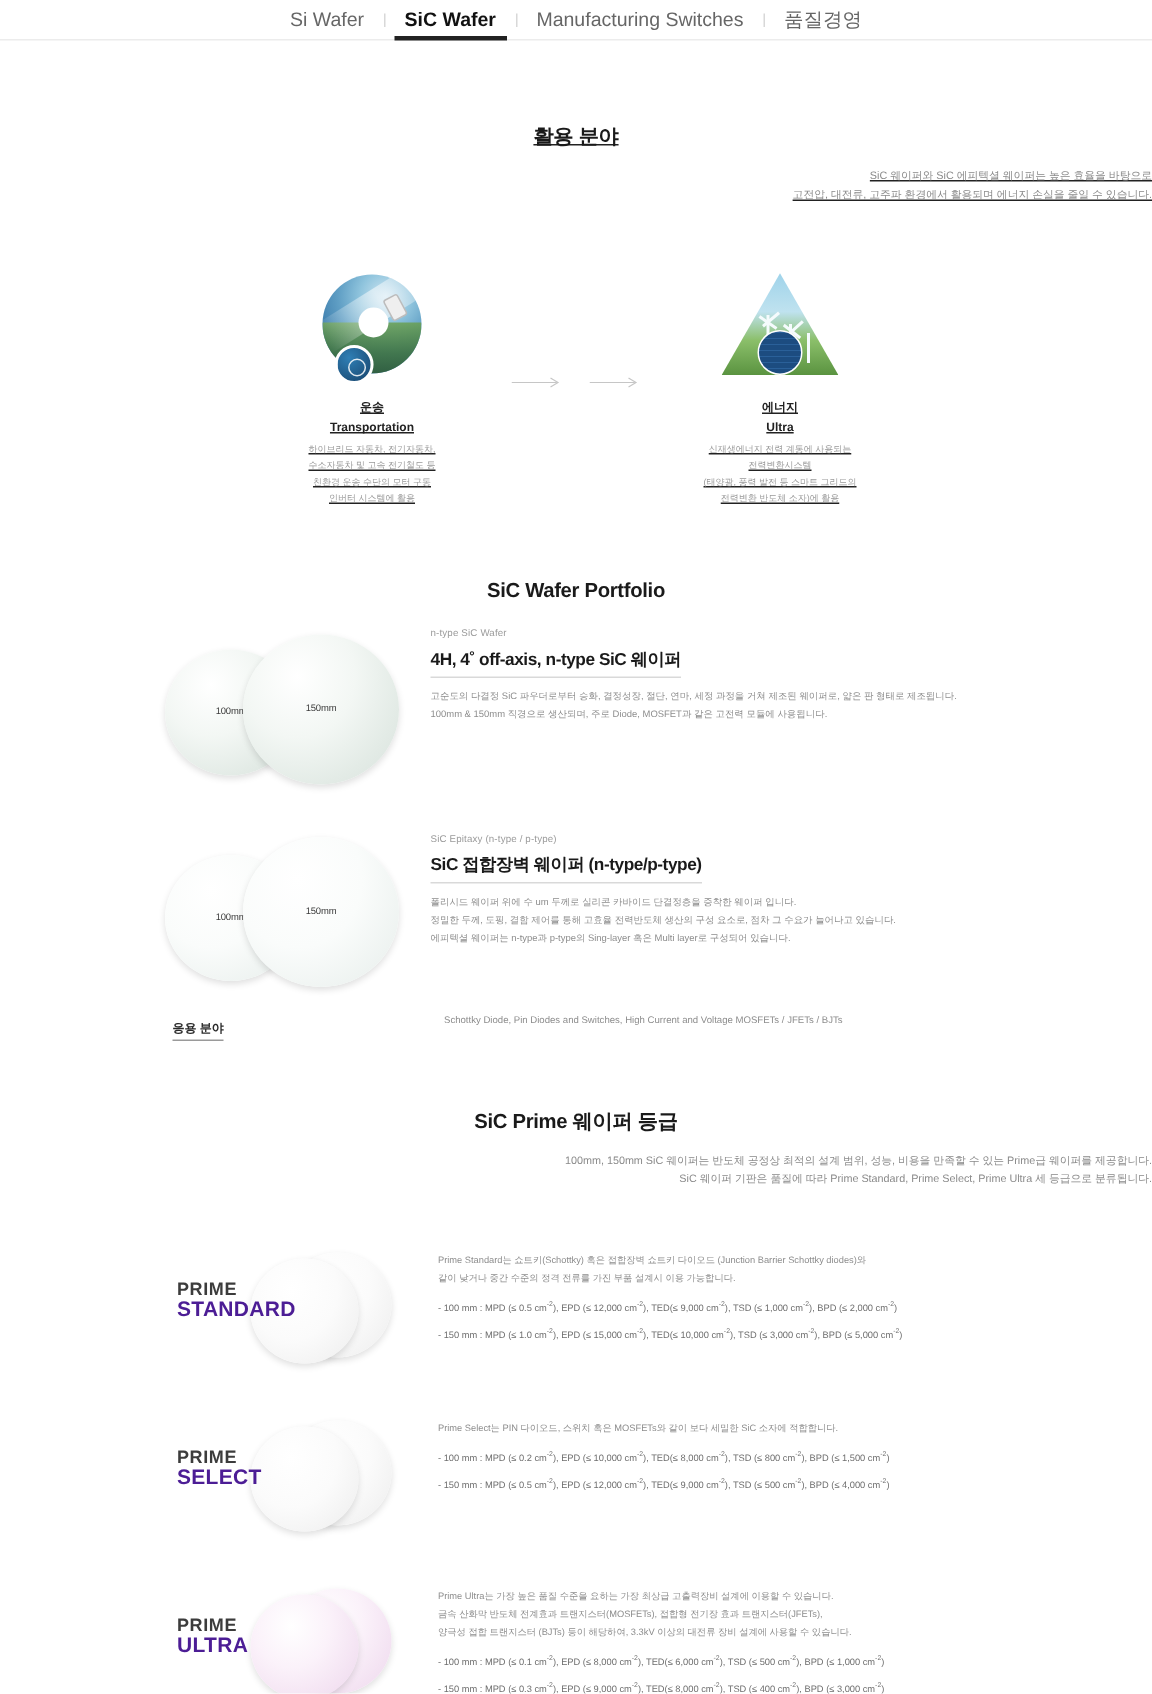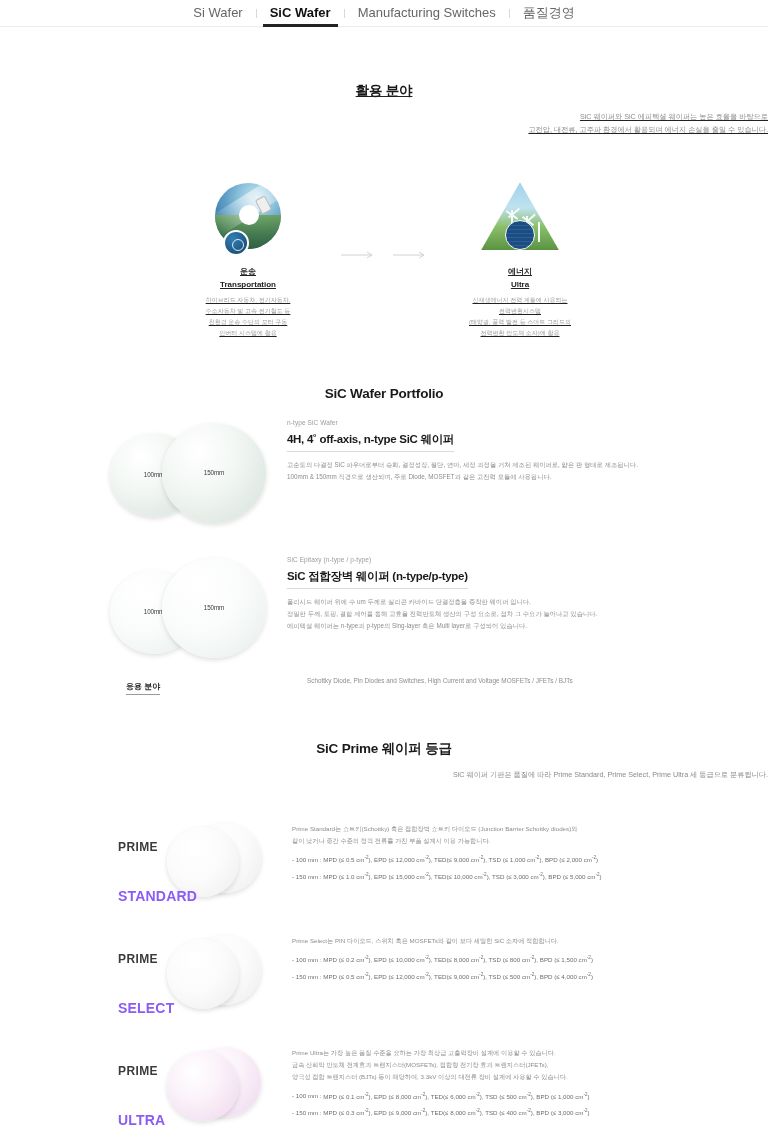--- a/index.html
+++ b/index.html
@@ -262,21 +262,20 @@
   .prod-body {
     font-size: 6.3px; color: #8d8d8d; line-height: 1.95; margin-top: 7px;
   }
 
   
   .appfield {
     display: flex;
     padding-left: 115px;
     margin-top: 14px;
     align-items: flex-start;
-    margin-left: 11px;
   }
   .appfield-label {
     width: 181px;
     font-size: 8px; font-weight: bold; color: #2a2a2a;
     border-bottom: 1px solid #9a9a9a;
     display: inline-block;
     width: auto;
     padding-bottom: 2px;
   }
   .appfield-label-wrap { width: 181px; }
@@ -297,21 +296,21 @@
   }
   .grade-logo {
     position: absolute; left: 3px; top: 22px;
     z-index: 5;
     line-height: 1.02;
   }
   .grade-logo .l1 {
     font-size: 12px; font-weight: bold; color: #3c3c3c; letter-spacing: .4px;
   }
   .grade-logo .l2 {
-    font-size: 14px; font-weight: bold; color: #8b5cf6; letter-spacing: .2px; margin-top: 36px;
+    font-size: 14px; font-weight: bold; color: #4c1d95; letter-spacing: .2px;
   }
   .grade-txt { flex: 1; padding-top: 4px; padding-right: 108px; }
   .grade-desc {
     font-size: 6.2px; color: #8d8d8d; line-height: 1.95;
   }
   .grade-spec {
     font-size: 6.2px; color: #6e6e6e; line-height: 1.1;
     margin-top: 8px;
   }
   .grade-spec div { margin-bottom: 8px; }
@@ -445,20 +444,21 @@
     <div class="appfield-label-wrap">
       <span class="appfield-label">응용 분야</span>
     </div>
     <div class="appfield-val">Schottky Diode, Pin Diodes and Switches, High Current and Voltage MOSFETs / JFETs / BJTs</div>
   </div>
 </section>
 
 <section id="grades" class="wrap">
   <h2 class="sec-title">SiC Prime 웨이퍼 등급</h2>
   <div class="sec-sub">
+    <div>100mm, 150mm SiC 웨이퍼는 반도체 공정상 최적의 설계 범위, 성능, 비용을 만족할 수 있는 Prime급 웨이퍼를 제공합니다.</div>
     <div>SiC 웨이퍼 기판은 품질에 따라 Prime Standard, Prime Select, Prime Ultra 세 등급으로 분류됩니다.</div>
   </div>
 
   <div class="grade-row" style="margin-top:38px;">
     <div class="grade-art">
       <div class="wafer w-plain" style="left:74px;top:4px;width:72px;height:70px;"></div>
       <div class="wafer w-plain" style="left:52px;top:8px;width:72px;height:70px;"></div>
       <div class="grade-logo">
         <div class="l1">PRIME</div>
         <div class="l2">STANDARD</div>

